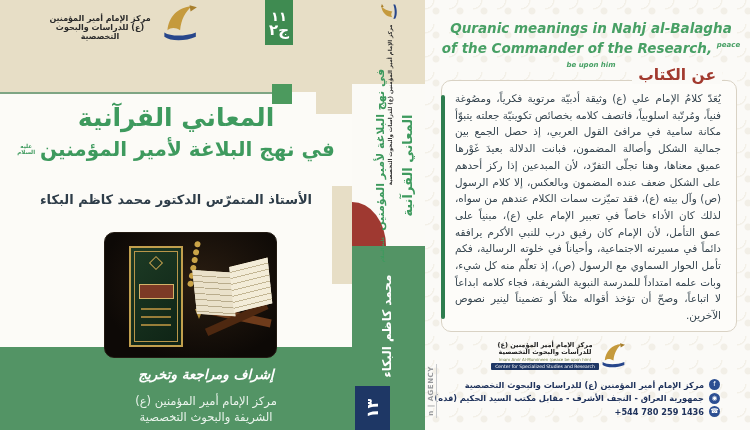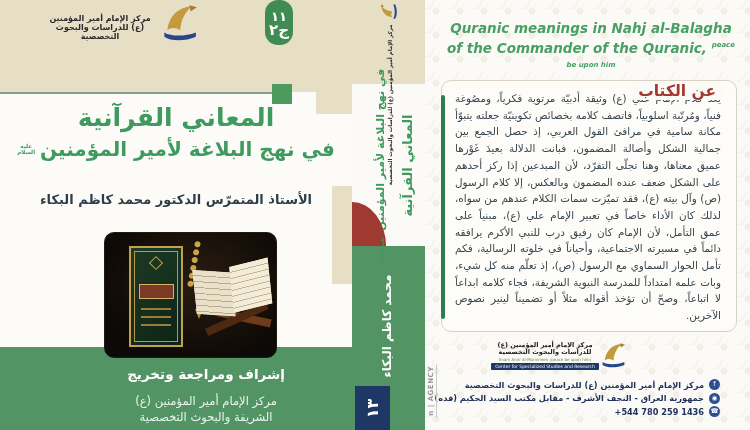--- a/index.html
+++ b/index.html
@@ -5,21 +5,21 @@
   html,body{margin:0;padding:0;background:#ffffff;}
   *{box-sizing:border-box;font-family:"DejaVu Sans",sans-serif;}
   #root{position:relative;width:750px;height:430px;overflow:hidden;background:#000000;}
 
   
   .front{position:absolute;left:0;top:0;width:352px;height:430px;background:#fcfbf7;}
   .band{position:absolute;left:0;top:0;width:352px;height:92px;background:#e7dec6;}
   .brand{position:absolute;left:46px;top:2px;display:flex;align-items:flex-start;gap:2px;}
   .callig{width:108px;margin-top:12px;font-size:8px;line-height:9px;font-weight:bold;color:#2a2a2a;text-align:center;direction:rtl;}
   .emblem-lg{width:44px;height:42px;}
-  .vol-badge{position:absolute;left:265px;top:0;width:28px;height:45px;background:#3f8b51;color:#fff;display:flex;flex-direction:column;align-items:center;justify-content:center;gap:1px;border-radius:13px;}
+  .vol-badge{position:absolute;left:265px;top:0;width:28px;height:45px;background:#3f8b51;color:#fff;display:flex;flex-direction:column;align-items:center;justify-content:center;gap:1px;}
   .vol-badge .n1{font-size:13px;font-weight:bold;line-height:13px;}
   .vol-badge .n2{font-size:15px;font-weight:bold;line-height:12px;}
   .rule{position:absolute;left:0;top:92px;width:274px;height:2px;background:#7ea584;}
   .green-square{position:absolute;left:272px;top:84px;width:20px;height:20px;background:#4c9a5e;}
   .beige-step{position:absolute;left:316px;top:92px;width:36px;height:22px;background:#e7dec6;}
   .beige-bar{position:absolute;left:332px;top:186px;width:20px;height:98px;background:#e7dec6;}
 
   .title-block{position:absolute;left:0;top:103px;width:352px;text-align:center;direction:rtl;}
   .t1{font-size:25px;line-height:30px;font-weight:bold;color:#3e9a5e;}
   .t2row{margin-top:3px;display:flex;direction:rtl;justify-content:center;align-items:center;gap:5px;}
@@ -38,21 +38,21 @@
   .tassel{position:absolute;left:93px;top:62px;width:3px;height:16px;background:#caa448;}
   .tassel:after{content:"";position:absolute;left:-3px;top:14px;border-left:4px solid transparent;border-right:4px solid transparent;border-top:10px solid #b3903c;}
   .obook{position:absolute;left:90px;top:28px;width:78px;height:64px;transform:rotate(-6deg);}
   .pageL{position:absolute;left:0;top:8px;width:38px;height:44px;background:#eae1ca;transform:skewY(10deg);background-image:repeating-linear-gradient(#eae1ca 0 5px,#b9ac8c 5px 6px);}
   .pageR{position:absolute;left:37px;top:3px;width:39px;height:46px;background:#f3ecd8;transform:skewY(-8deg);background-image:repeating-linear-gradient(#f3ecd8 0 5px,#c3b694 5px 6px);}
   .standA{position:absolute;left:8px;top:52px;width:66px;height:8px;background:#6e3b1b;transform:rotate(18deg);}
   .standB{position:absolute;left:6px;top:54px;width:66px;height:8px;background:#4e2810;transform:rotate(-18deg);}
 
   .front-green{position:absolute;left:0;top:347px;width:352px;height:83px;background:#539465;}
   .front-footer{position:absolute;left:56px;top:366px;width:300px;text-align:center;direction:rtl;}
-  .ff1{font-size:13.5px;font-weight:bold;color:#ffffff;}
+  .ff1{font-size:13.5px;font-weight:bold;color:#ffffff;font-style:italic;}
   .ff2{margin-top:12px;font-size:11.5px;color:#eaf4ec;}
   .ff3{margin-top:2px;font-size:11.5px;color:#eaf4ec;}
 
   
   .spine{position:absolute;left:352px;top:0;width:73px;height:430px;background:#fbfaf6;}
   .spine-beige{position:absolute;left:0;top:0;width:73px;height:84px;background:#e7dec6;}
   .spine-green{position:absolute;left:0;top:246px;width:73px;height:184px;background:#539465;}
   .red-wedge{position:absolute;left:0;top:202px;width:34px;height:44px;background:#9f3931;border-radius:0 100% 0 0;}
   .vwrap{position:absolute;display:flex;align-items:center;justify-content:center;}
   .vin{transform:rotate(-90deg);white-space:nowrap;}
@@ -72,21 +72,21 @@
 
   
   .back{position:absolute;left:425px;top:0;width:325px;height:430px;background-color:#fbfaf7;
         background-image:radial-gradient(circle at 11px 11px,#f2efe7 0 3px,transparent 4px),
                          radial-gradient(circle at 0 0,transparent 8px,#f3f0e8 8px 9px,transparent 10px);
         background-size:24px 24px;}
   .etitle{position:absolute;left:16px;top:20px;width:300px;text-align:center;color:#48a065;font-weight:bold;font-style:italic;}
   .et1{font-size:13.5px;line-height:17px;}
   .et2{font-size:13.5px;line-height:17px;}
   .etsup{font-size:7px;vertical-align:super;font-weight:bold;}
-  .about-head{position:absolute;right:28px;top:66px;font-size:15.5px;font-weight:bold;color:#a23a2f;background:#fbfaf7;padding:0 6px;z-index:2;direction:rtl;margin-top:16px;}
+  .about-head{position:absolute;right:28px;top:66px;font-size:15.5px;font-weight:bold;color:#a23a2f;background:#fbfaf7;padding:0 6px;z-index:2;direction:rtl;}
   .card{position:absolute;left:16px;top:80px;width:296px;height:252px;border:1.5px solid #d9d2c4;border-radius:10px;background:#fdfcf9;}
   .gbar{position:absolute;left:-1px;top:14px;width:3.5px;height:224px;background:#2e7d4f;border-radius:2px;}
   .about-body{position:absolute;left:13px;right:15px;top:9px;font-size:10.4px;line-height:16.7px;color:#36454f;text-align:justify;direction:rtl;}
 
   .blogo{position:absolute;left:72px;top:341px;display:flex;align-items:center;gap:4px;}
   .blogo-col{display:flex;flex-direction:column;align-items:center;width:96px;}
   .b-callig{font-size:6.5px;line-height:7px;font-weight:bold;color:#222;text-align:center;direction:rtl;}
   .b-cap-sm{margin-top:1px;font-size:4px;line-height:5px;color:#7a8850;}
   .b-cap-bar{margin-top:1px;font-size:4.5px;line-height:5px;color:#fff;background:#1e3765;padding:1px 4px;border-radius:1px;white-space:nowrap;}
   .emblem-md{width:30px;height:29px;}
@@ -209,21 +209,21 @@
     </div>
     <div class="sp-badge">
       <div class="vin">١٣</div>
     </div>
   </div>
 
   <div class="back">
     <div class="etitle">
       <div class="et1">Quranic meanings in Nahj al-Balagha</div>
       <div class="et2">
-        <span>of the Commander of the Quranic,</span>
+        <span>of the Commander of the Research,</span>
         <span class="etsup">peace be upon him</span>
       </div>
     </div>
 
     <div class="about-head">عن الكتاب</div>
     <div class="card">
       <div class="gbar"></div>
       <div class="about-body">يُعَدّ كلامُ الإمام علي (ع) وثيقة أدبيّة مرتوية فكرياً، ومصُوغة فنياً، ومُرتّبة اسلوبياً، فاتصف كلامه بخصائص تكوينيّة جعلته يتبوّأ مكانة سامية في مرافئ القول العربي، إذ حصل الجمع بين جمالية الشكل وأصالة المضمون، فبانت الدلالة بعيدَ غَوْرها عميق معناها، وهنا تجلّى التفرّد، لأن المبدعين إذا ركز أحدهم على الشكل ضعف عنده المضمون وبالعكس، إلا كلام الرسول (ص) وآل بيته (ع)، فقد تميّزت سمات الكلام عندهم من سواه، لذلك كان الأداء خاصاً في تعبير الإمام علي (ع)، مبنياً على عمق التأمل، لأن الإمام كان رفيق درب للنبي الأكرم يرافقه دائماً في مسيرته الاجتماعية، وأحياناً في خلوته الرسالية، فكم تأمل الحوار السماوي مع الرسول (ص)، إذ تعلّم منه كل شيء، وبات علمه امتداداً للمدرسة النبوية الشريفة، فجاء كلامه ابداعاً لا اتباعاً، وصحّ أن تؤخذ أقواله مثلاً أو تضميناً لينير نصوص الآخرين.</div>
     </div>
 

